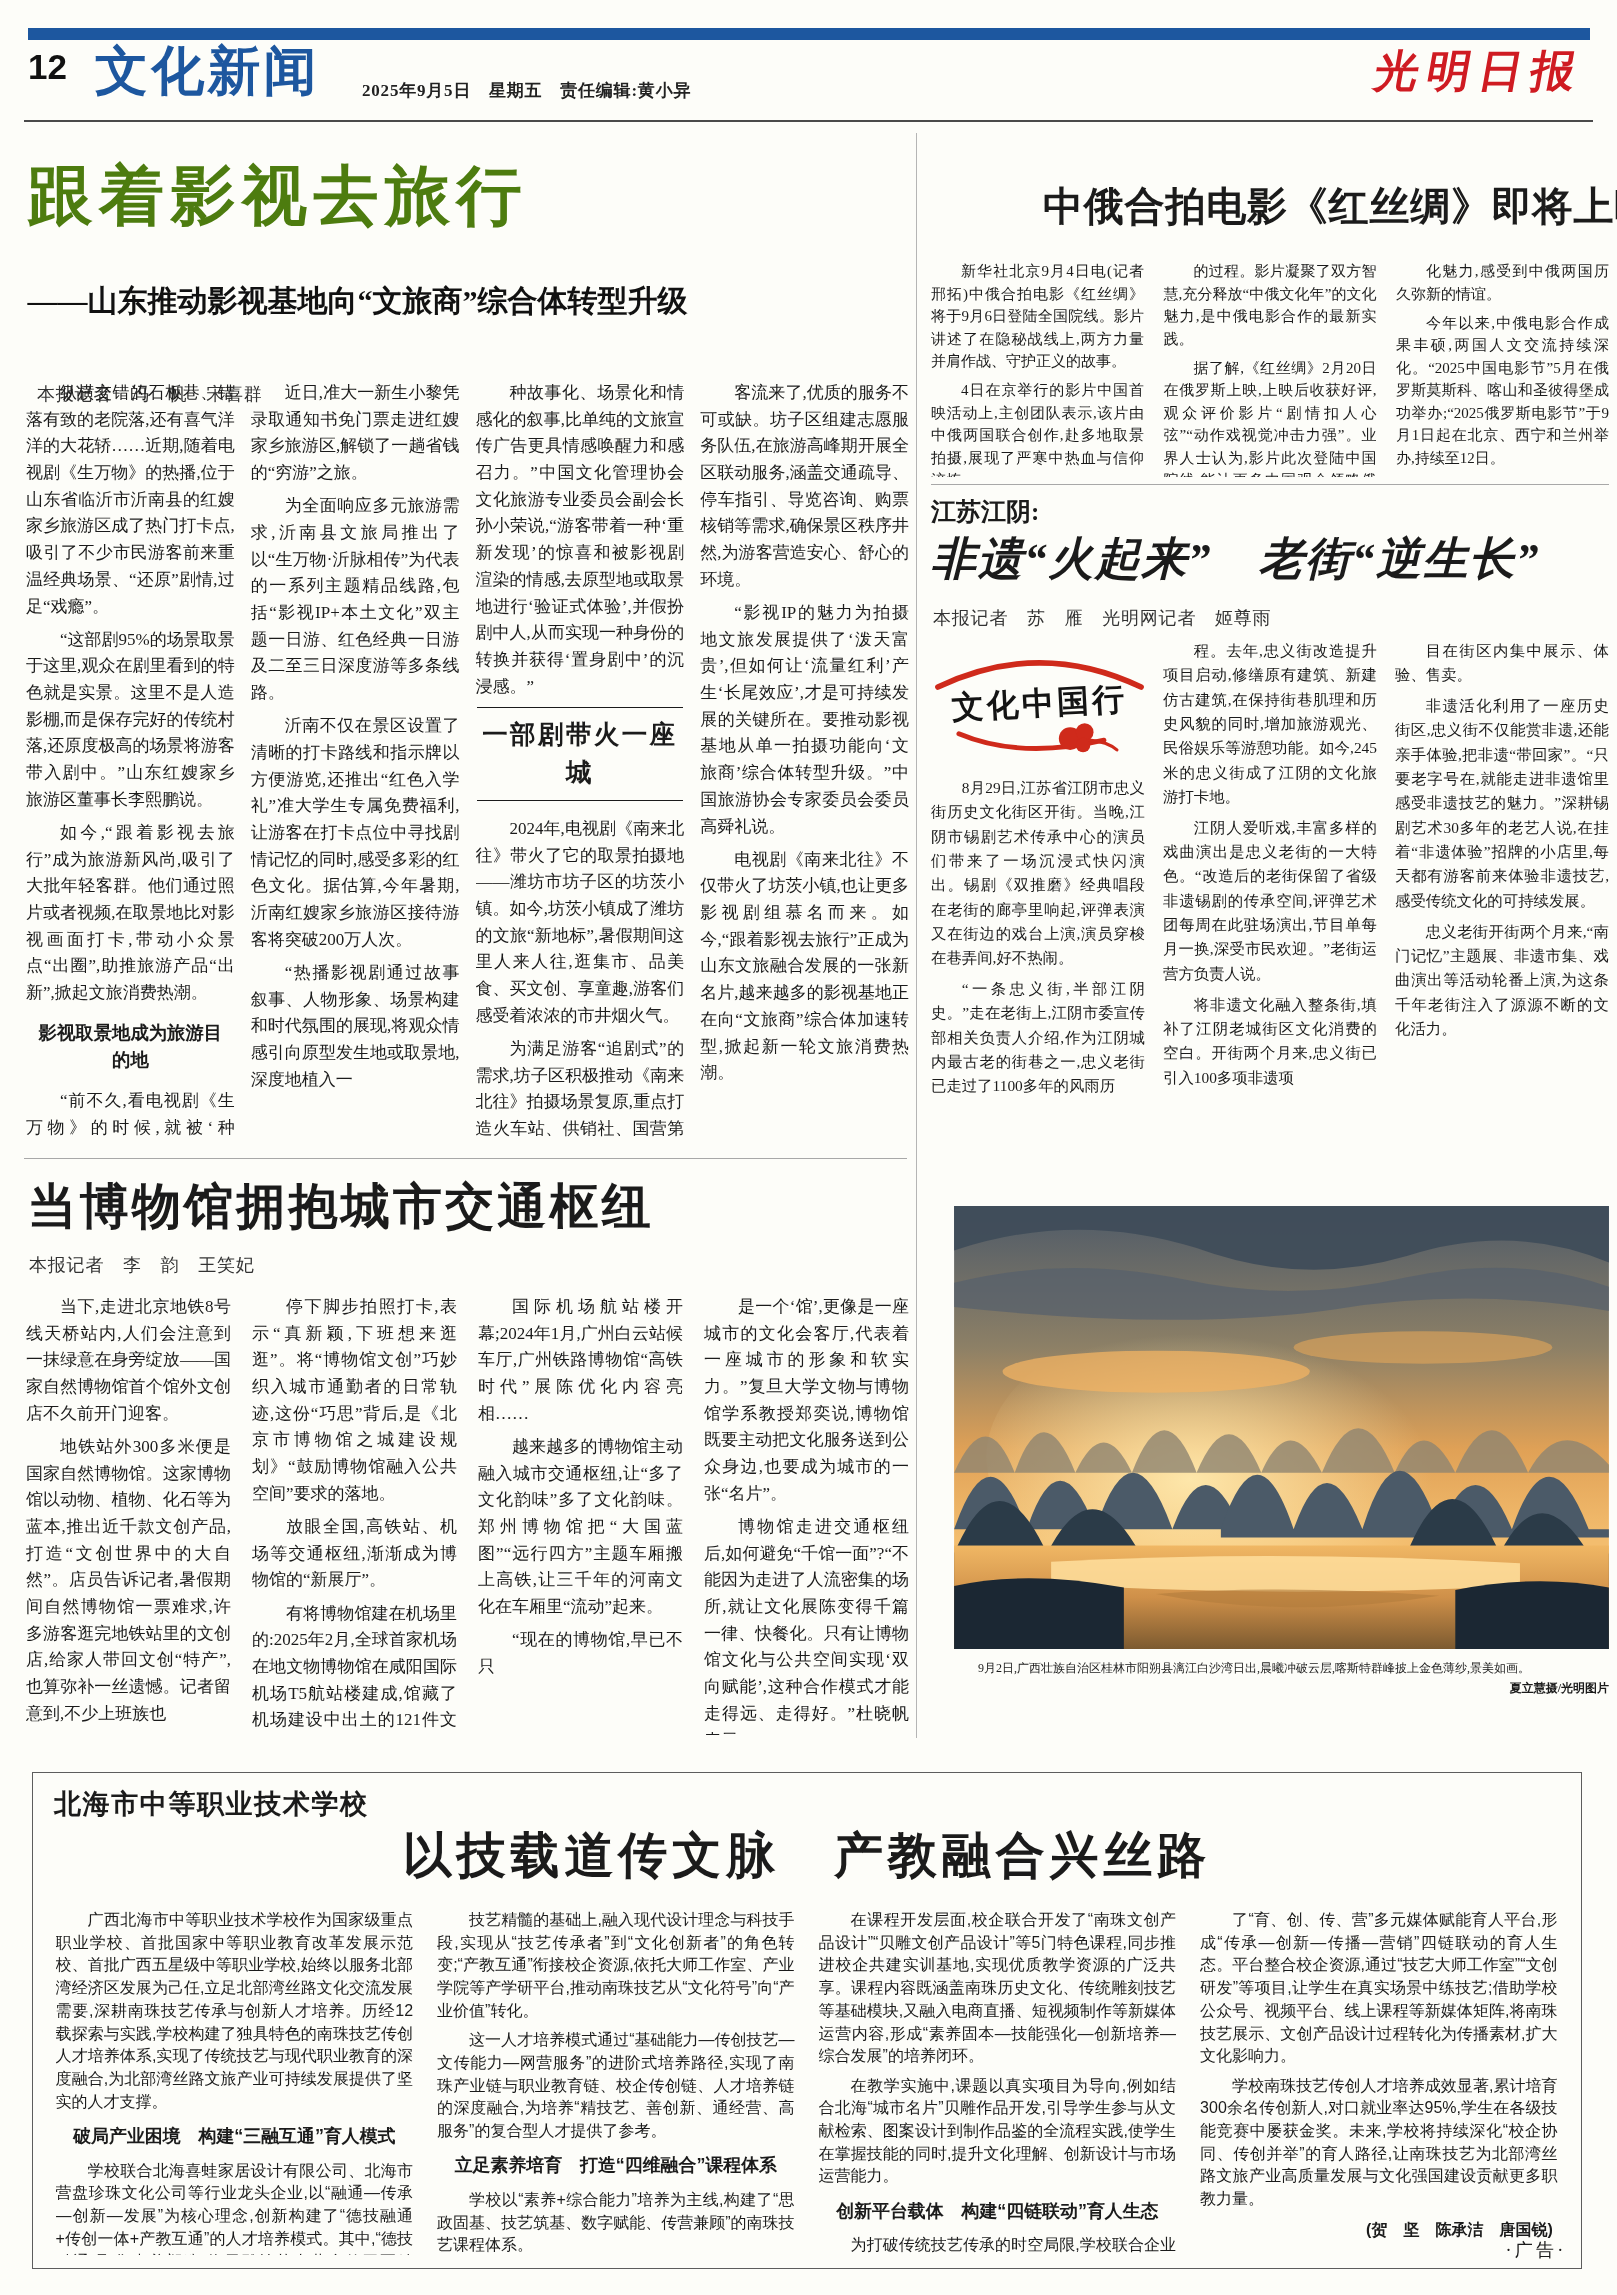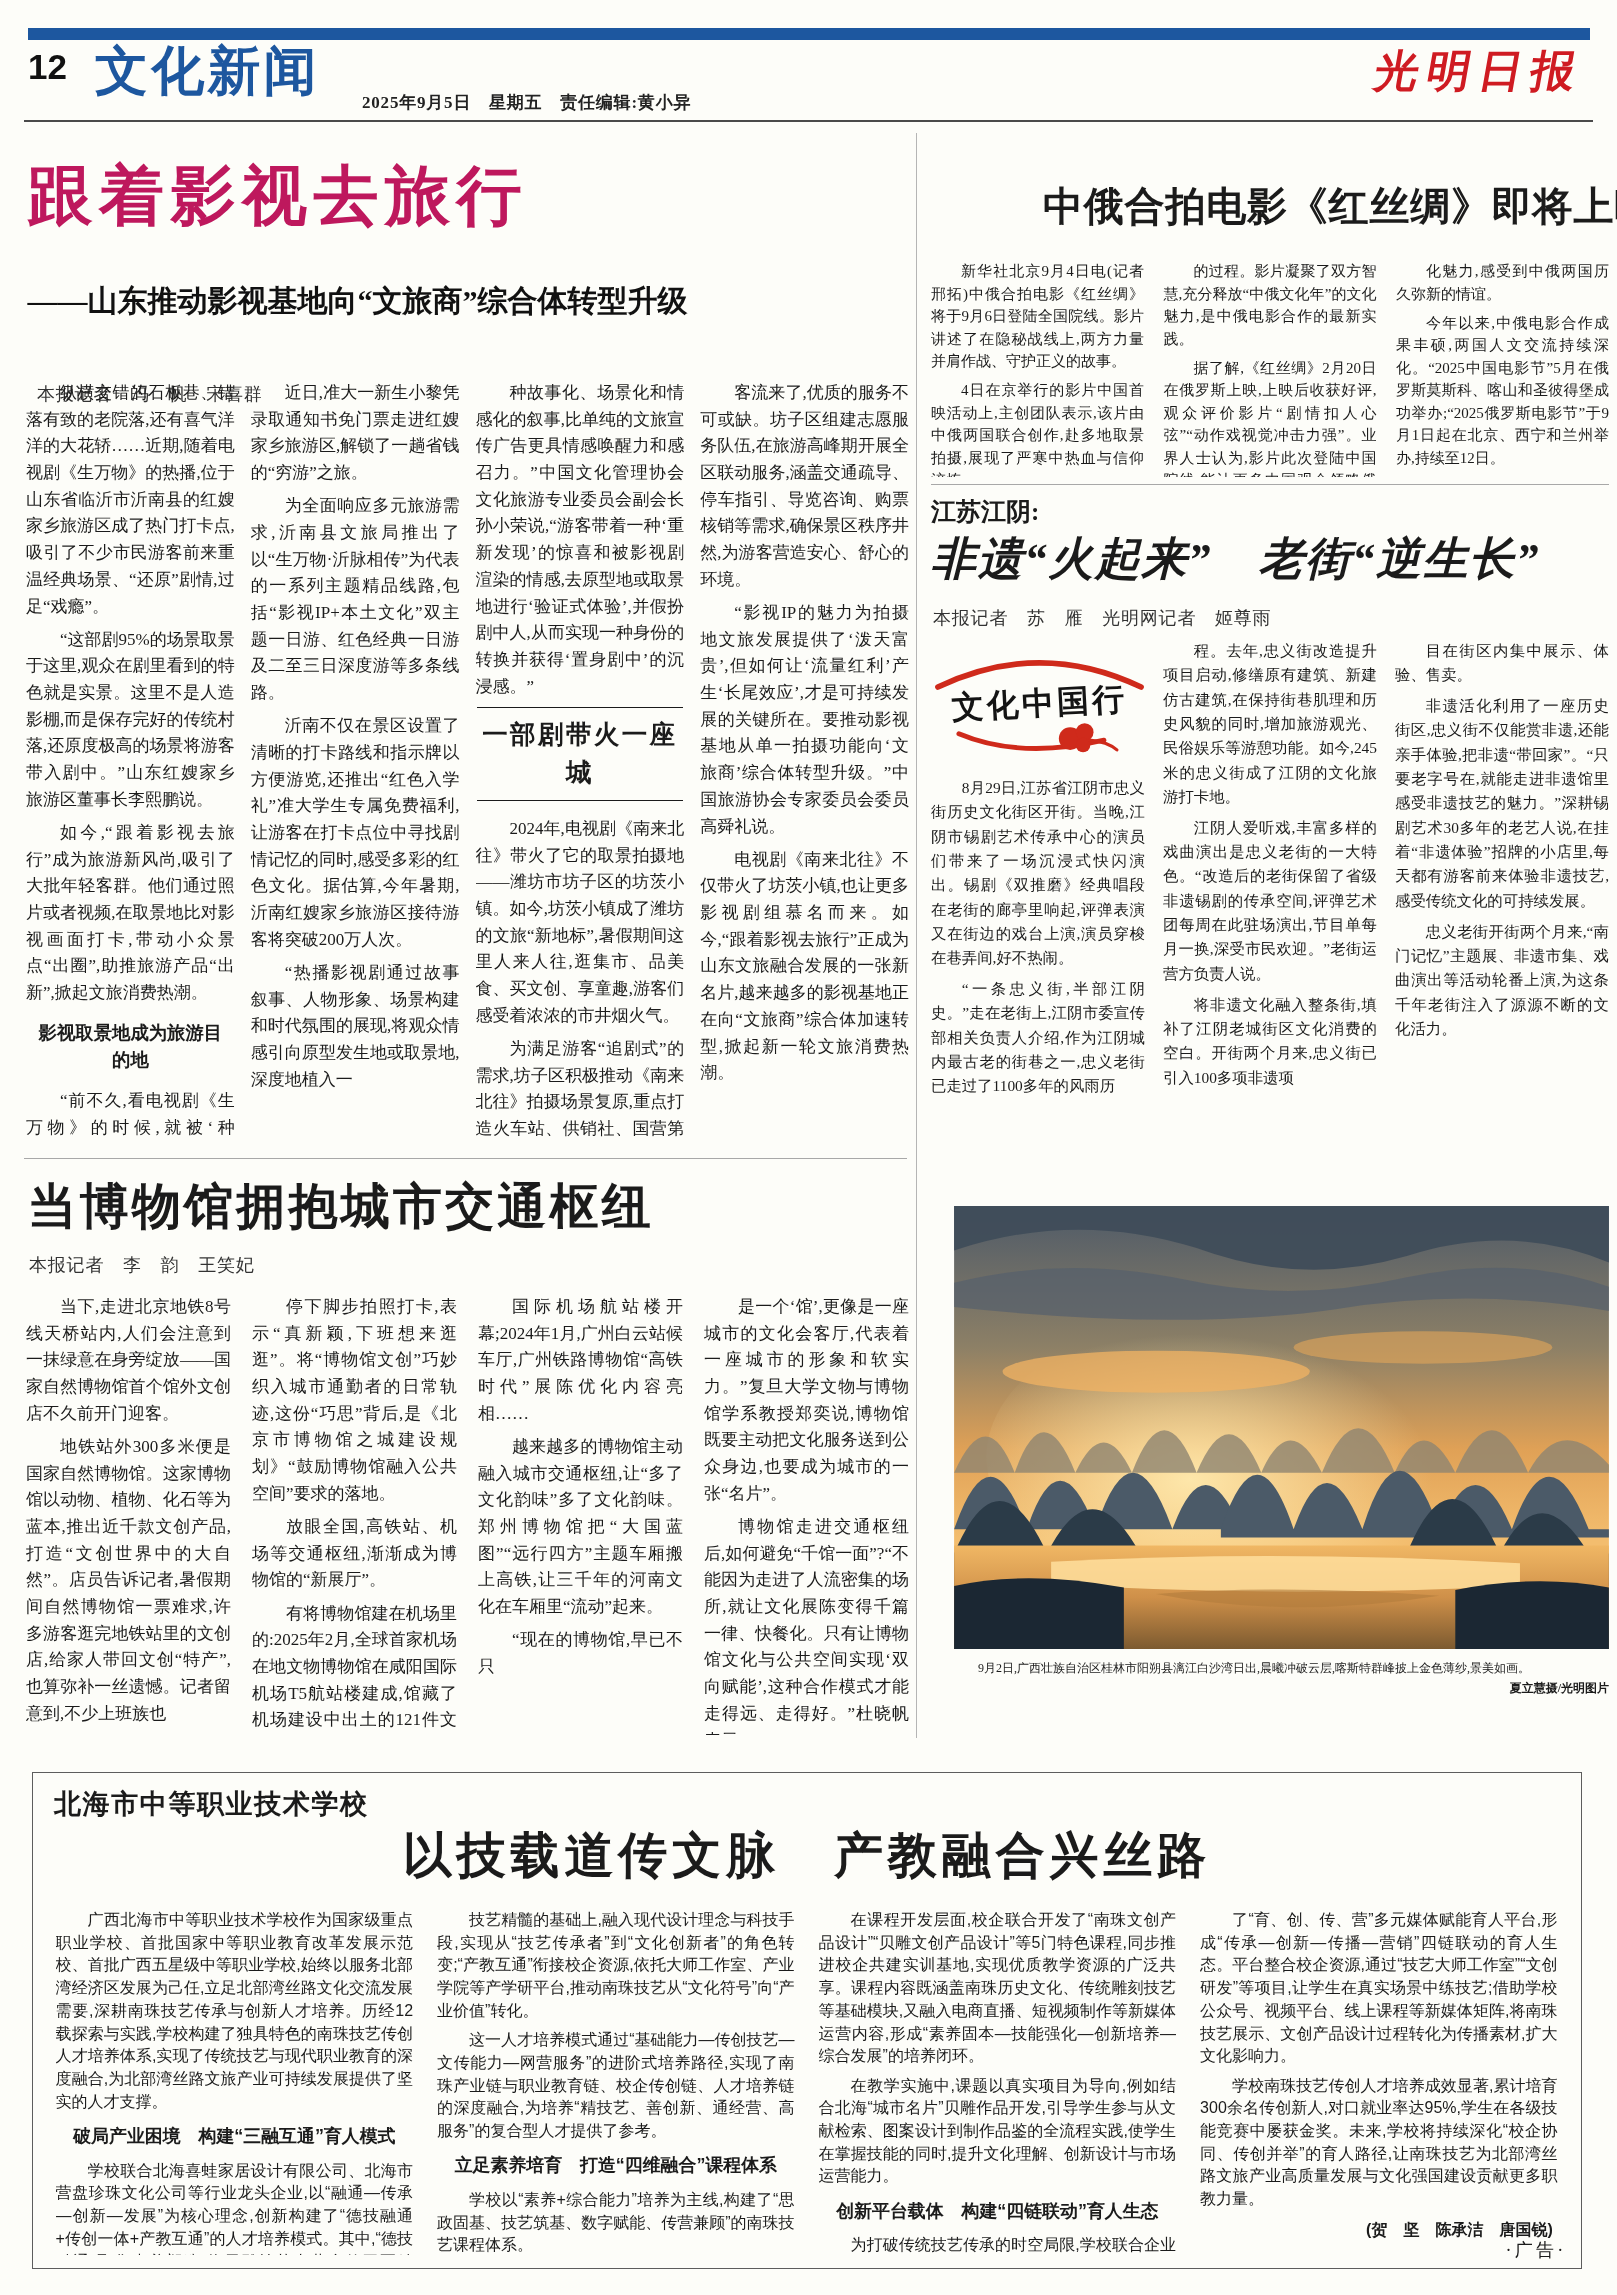--- a/index.html
+++ b/index.html
@@ -3,28 +3,28 @@
 <meta charset="utf-8">
 <style>
   html,body{margin:0;padding:0;background:#d9d9d4;}
   .page{position:relative;width:1617px;height:2295px;margin:0 auto;background:#fdfdf9;
         font-family:"Liberation Serif","DejaVu Serif",serif;color:#1b1b1b;overflow:hidden;}
   .abs{position:absolute;}
   
   .topbar{left:27.5px;top:27.5px;width:1562px;height:12px;background:#1d579f;}
   .page-num{left:28px;top:47px;font-size:35px;font-weight:bold;font-family:"Liberation Sans",sans-serif;color:#111;}
   .section-title{left:95px;top:36px;font-size:53px;font-weight:bold;color:#1d579f;letter-spacing:3.2px;}
-  .date-line{left:362px;top:79px;font-size:17px;font-weight:bold;color:#222;letter-spacing:0.8px;margin-top:12px;}
+  .date-line{left:362px;top:79px;font-size:17px;font-weight:bold;color:#222;letter-spacing:0.8px;}
   .masthead{right:34px;top:42px;font-size:44px;font-weight:bold;color:#cf1b22;
             transform:skewX(-10deg);letter-spacing:8px;}
   .rule-h{background:#4a4a4a;height:2.4px;}
   .rule-thin{background:#a8a8a8;height:0.8px;}
   .rule-v{background:#b5b5b5;width:0.8px;}
   
-  .a1-headline{left:27.5px;top:152px;font-size:65px;font-weight:bold;letter-spacing:6.5px;color:#be185d;}
+  .a1-headline{left:27.5px;top:152px;font-size:65px;font-weight:bold;letter-spacing:6.5px;color:#4d7c0f;}
   .a1-sub{left:27.5px;top:281px;font-size:30px;font-weight:bold;color:#111;}
   .byline{font-size:18px;color:#333;letter-spacing:0.8px;}
   .a1-byline{left:37px;top:346px;margin-top:36px;}
   .cols{display:flex;}
   .col{flex:1;overflow:hidden;text-align:justify;}
   .a1-body{left:26px;top:380px;width:883px;height:762px;gap:16px;font-size:17px;line-height:1.57;}
   p.para{margin:0 0 6.5px;text-indent:2em;}
   .col-subhead{font-weight:bold;text-align:center;margin:13px 4.9px;font-size:1.08em;line-height:1.5;}
   .col-subhead.boxed{border-top:1.6px solid #1b1b1b;border-bottom:1.6px solid #1b1b1b;
                      padding:8px 0;font-size:1.5em;letter-spacing:2.4px;margin:3.2px 1.6px 14.6px;}

